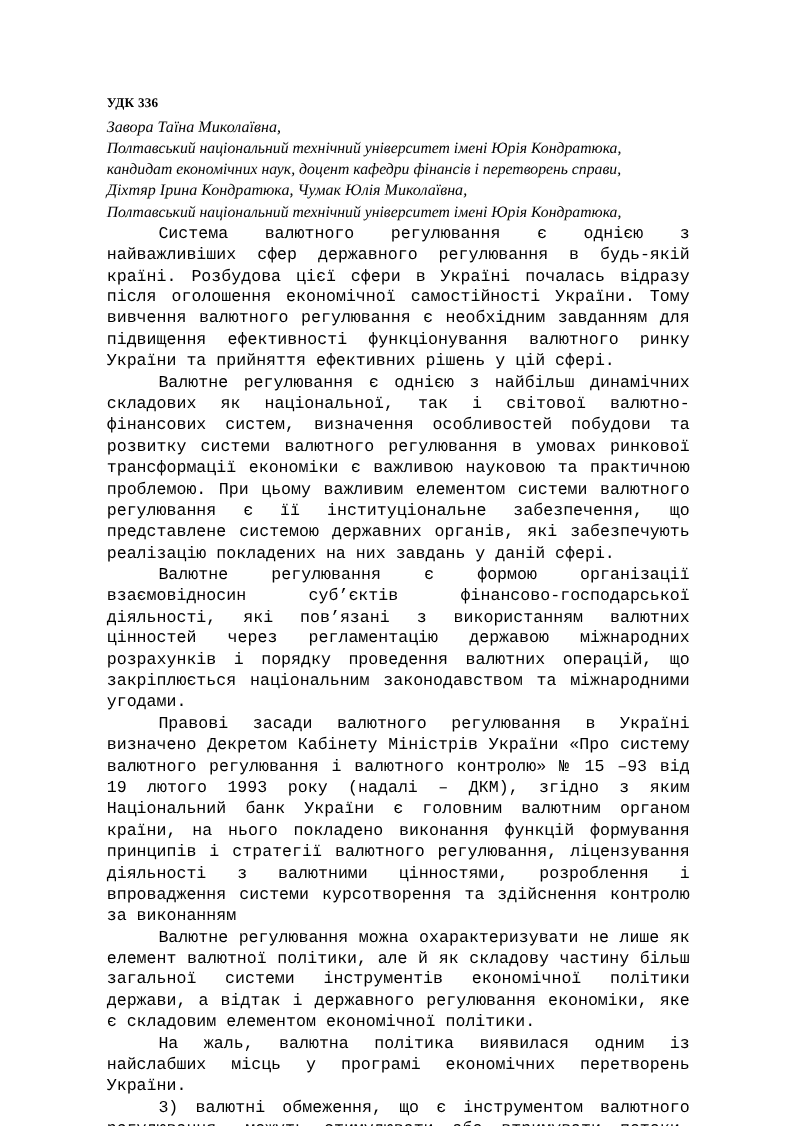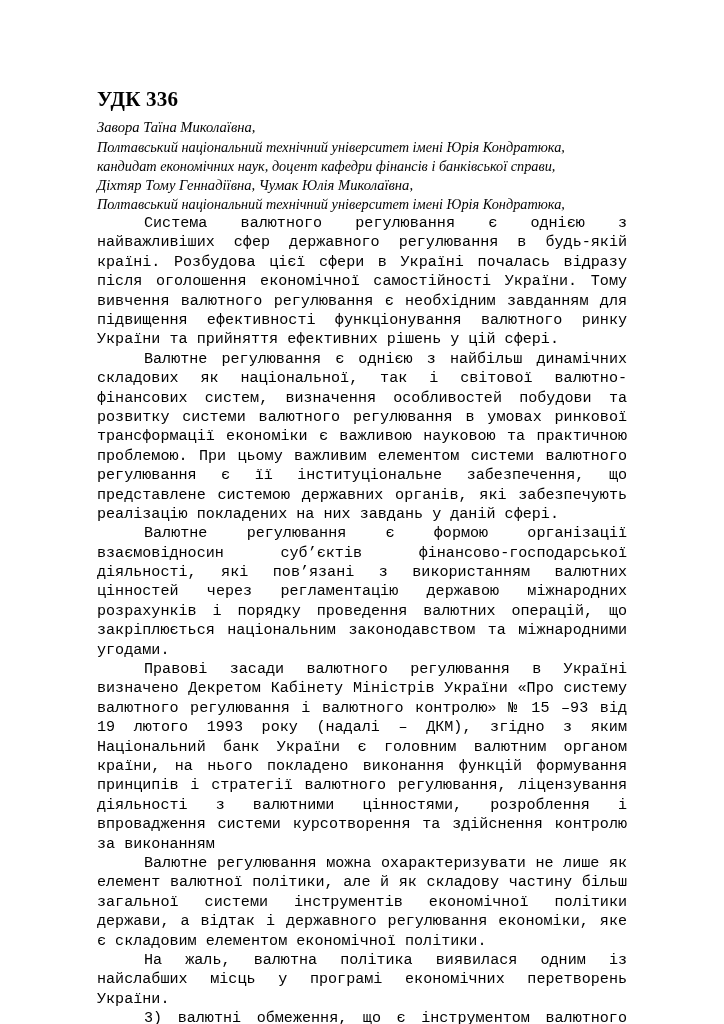--- a/index.html
+++ b/index.html
@@ -24,21 +24,21 @@
   .content {
     position: absolute;
     left: 97px;
     top: 86px;
     width: 530px;
   }
 
   
   .udc {
     font-weight: bold;
-    font-size: 21px;
+    font-size: 12px;
     line-height: 1.25;
     letter-spacing: 0.2px;
     margin: 0 0 6px 0;
   }
 
   
   .authors {
     font-style: italic;
     font-size: 14.3px;
     line-height: 1.33;
@@ -80,22 +80,22 @@
 <body>
 
 <div class="page">
   <div class="content">
 
     <div class="udc">УДК 336</div>
 
     <div class="authors">
       <span class="line name">Завора Таїна Миколаївна,</span>
       <span class="line">Полтавський національний технічний університет імені Юрія Кондратюка,</span>
-      <span class="line">кандидат економічних наук, доцент кафедри фінансів і банківської справи,</span>
-      <span class="line name">Діхтяр Тому Геннадіївна,  Чумак Юлія Миколаївна,</span>
+      <span class="line">кандидат економічних наук, доцент кафедри фінансів і перетворень справи,</span>
+      <span class="line name">Діхтяр Ірина Кондратюка,  Чумак Юлія Миколаївна,</span>
       <span class="line">Полтавський національний технічний університет імені Юрія Кондратюка,</span>
     </div>
 
 
     <div class="body-text">
       <p>Система валютного регулювання є однією з найважливіших сфер державного регулювання в будь-якій країні. Розбудова цієї сфери в Україні почалась відразу після оголошення економічної самостійності України. Тому вивчення валютного регулювання є необхідним завданням для підвищення ефективності функціонування валютного ринку України та прийняття ефективних рішень у цій сфері.</p>
       <p>Валютне регулювання є однією з найбільш динамічних складових як національної, так і світової валютно-фінансових систем, визначення особливостей  побудови та розвитку системи валютного регулювання в умовах ринкової трансформації економіки є важливою науковою та практичною проблемою. При цьому важливим елементом системи валютного регулювання є її інституціональне забезпечення, що представлене системою державних органів, які забезпечують реалізацію покладених на них завдань у даній сфері.</p>
       <p>Валютне регулювання є формою організації взаємовідносин суб’єктів фінансово-господарської діяльності, які пов’язані з використанням валютних цінностей через регламентацію державою міжнародних розрахунків і порядку проведення валютних операцій, що закріплюється національним законодавством та міжнародними угодами.</p>
       <p>Правові засади валютного регулювання в Україні визначено Декретом Кабінету Міністрів України «Про систему валютного регулювання і валютного контролю» № 15 –93 від 19 лютого 1993 року (надалі – ДКМ), згідно з яким Національний банк України є головним валютним органом країни, на нього покладено виконання функцій формування принципів і стратегії валютного регулювання, ліцензування діяльності з валютними цінностями, розроблення і впровадження системи курсотворення та здійснення контролю за виконанням</p>
       <p>Валютне регулювання можна охарактеризувати не лише як елемент валютної політики, але й як складову частину більш загальної системи інструментів економічної політики держави, а відтак і державного регулювання економіки, яке є складовим елементом економічної політики.</p>

